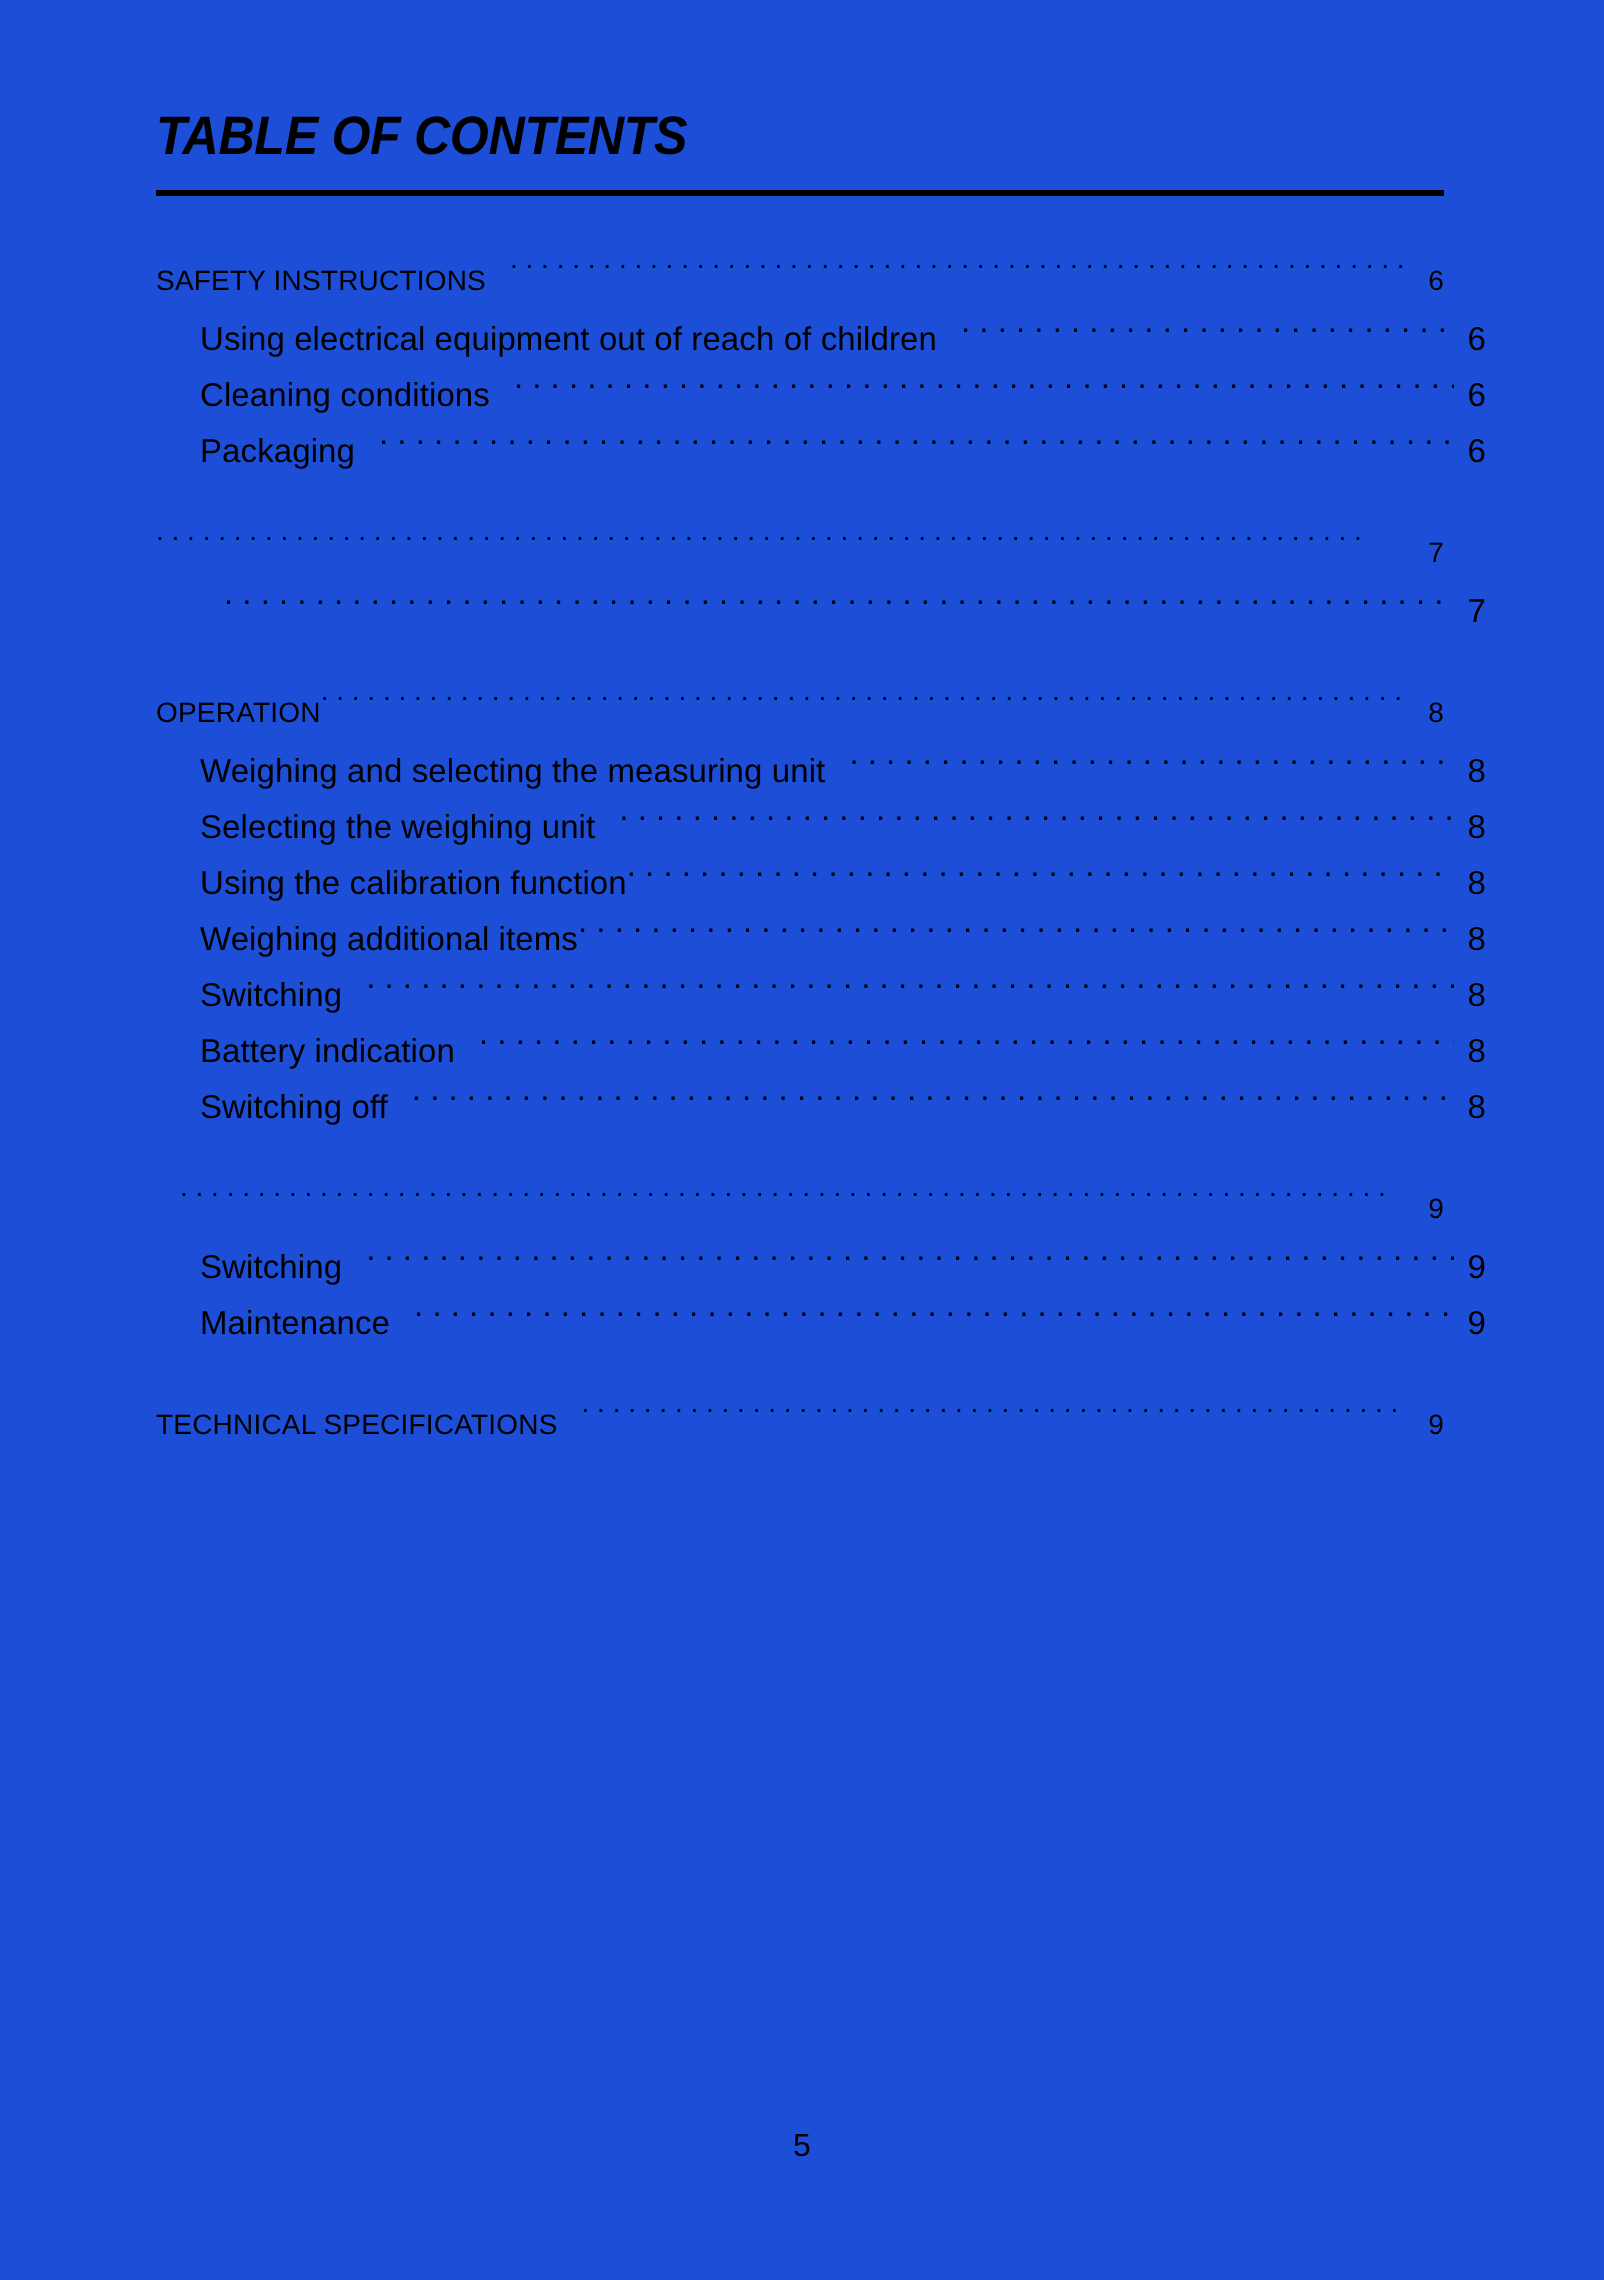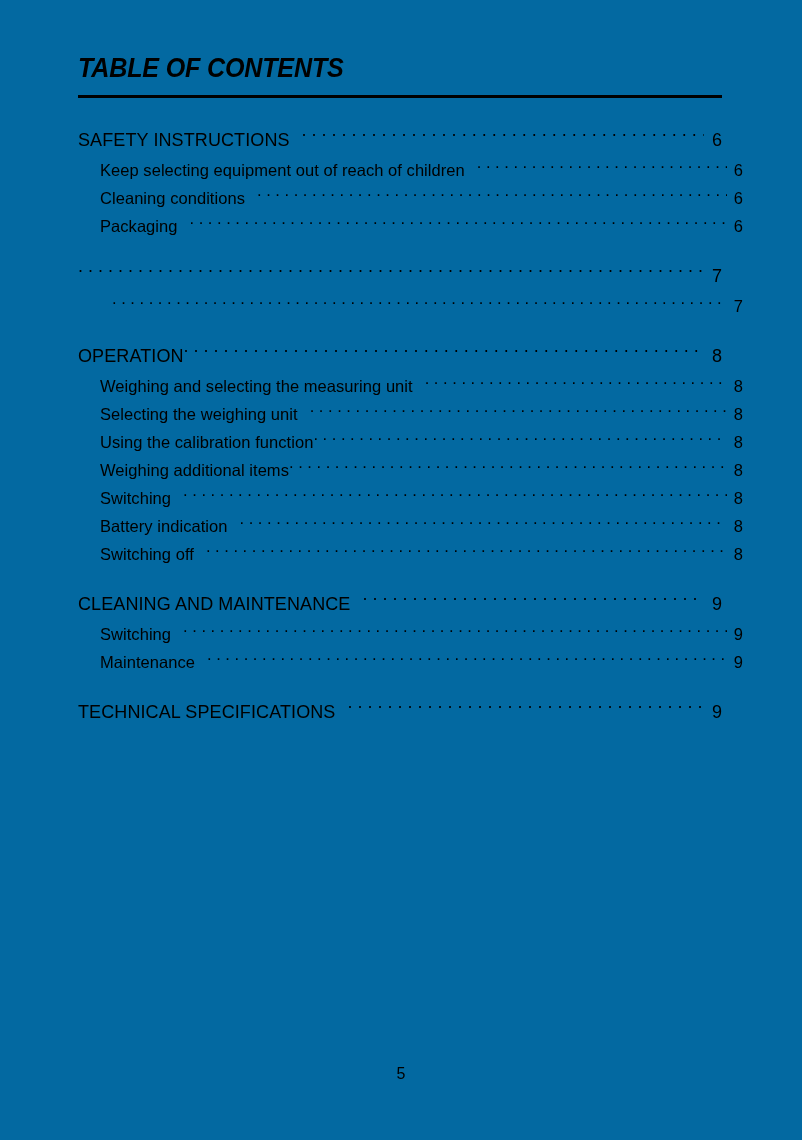--- a/index.html
+++ b/index.html
@@ -13,21 +13,21 @@
     height: 1140px;
     position: relative;
     font-family: "Liberation Sans", sans-serif;
     color: #000000;
     overflow: hidden;
   }
 
   .page {
     position: absolute;
     inset: 0;
-    background: #0369a1;
+    background: #1d4ed8;
   }
 
   
   .toc-title {
     position: absolute;
     left: 78px;
     top: 54px;
     font-size: 27px;
     font-weight: bold;
     font-style: italic;
@@ -63,21 +63,21 @@
   }
 
   .toc-row {
     display: flex;
     align-items: baseline;
     width: 100%;
   }
 
   
   .toc-row.level-section {
-    font-size: 18px;
+    font-size: 14px;
     line-height: 32px;
     letter-spacing: 0.1px;
     justify-content: center;
   }
   
   .toc-row.level-item {
     font-size: 16.5px;
     line-height: 28px;
     padding-left: 22px;
     letter-spacing: 0.05px;
@@ -147,21 +147,21 @@
   <div class="title-rule"></div>
 
   <div class="toc-body" id="toc-body">
       <div class="toc-group">
         <div class="toc-row level-section gap-wide">
           <span class="toc-label">SAFETY INSTRUCTIONS</span>
           <span class="toc-dots"></span>
           <span class="toc-page">6</span>
         </div>
         <div class="toc-row level-item gap-wide">
-          <span class="toc-label">Keep selecting equipment out of reach of children</span>
+          <span class="toc-label">Using electrical equipment out of reach of children</span>
           <span class="toc-dots"></span>
           <span class="toc-page">6</span>
         </div>
         <div class="toc-row level-item gap-wide">
           <span class="toc-label">Cleaning conditions</span>
           <span class="toc-dots"></span>
           <span class="toc-page">6</span>
         </div>
         <div class="toc-row level-item gap-wide">
           <span class="toc-label">Packaging</span>
@@ -216,21 +216,20 @@
           <span class="toc-page">8</span>
         </div>
         <div class="toc-row level-item gap-wide">
           <span class="toc-label">Switching off</span>
           <span class="toc-dots"></span>
           <span class="toc-page">8</span>
         </div>
       </div>
       <div class="toc-group">
         <div class="toc-row level-section gap-wide">
-          <span class="toc-label">CLEANING AND MAINTENANCE</span>
           <span class="toc-dots"></span>
           <span class="toc-page">9</span>
         </div>
         <div class="toc-row level-item gap-wide">
           <span class="toc-label">Switching</span>
           <span class="toc-dots"></span>
           <span class="toc-page">9</span>
         </div>
         <div class="toc-row level-item gap-wide">
           <span class="toc-label">Maintenance</span>

